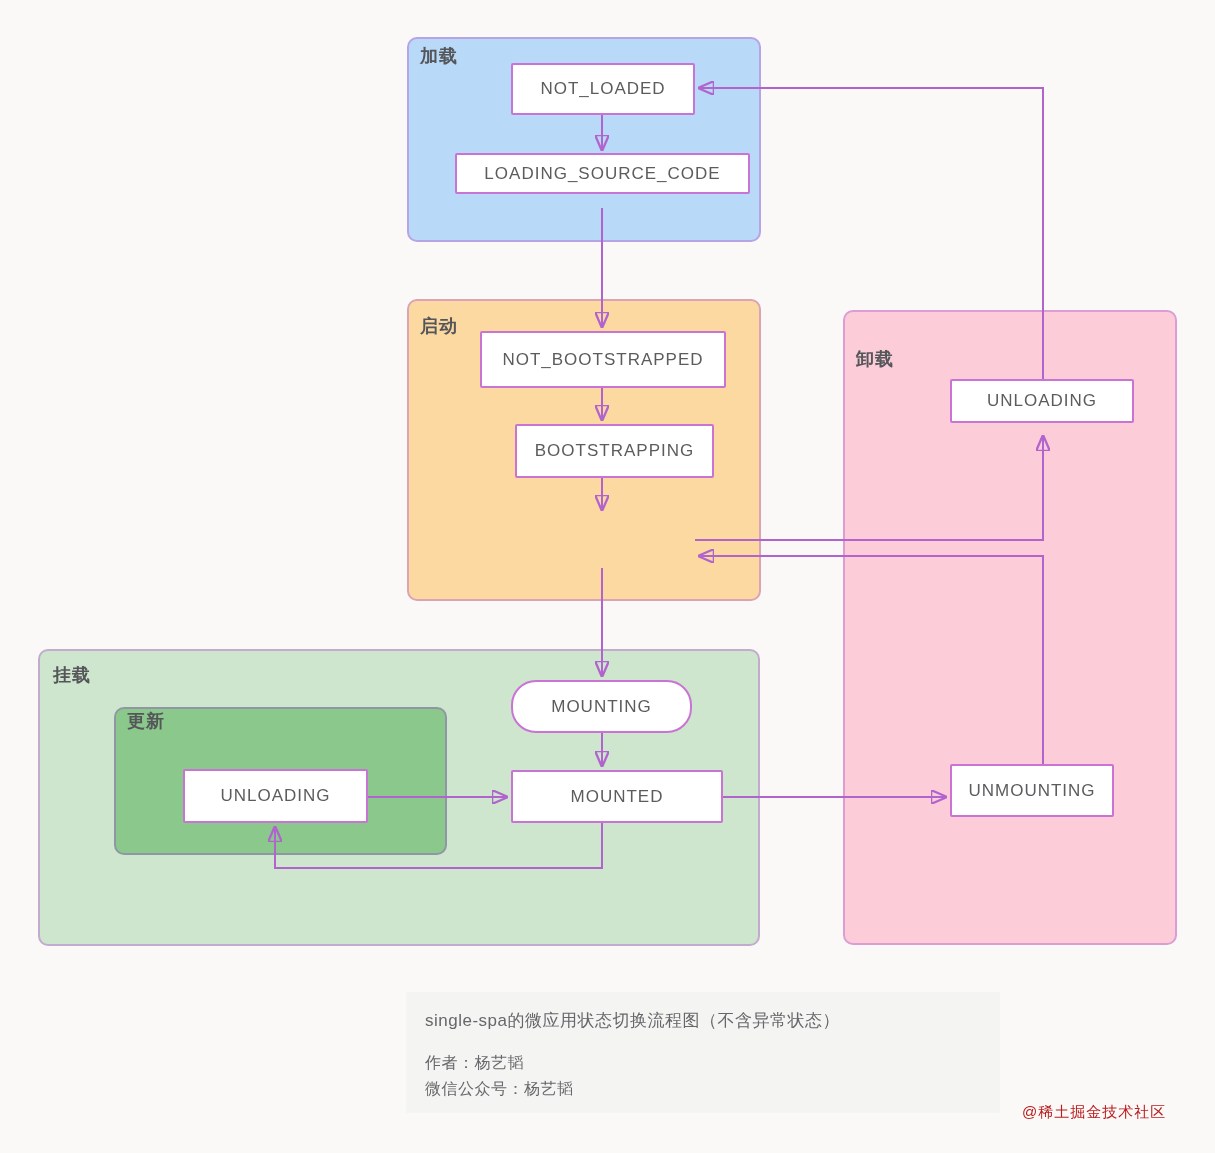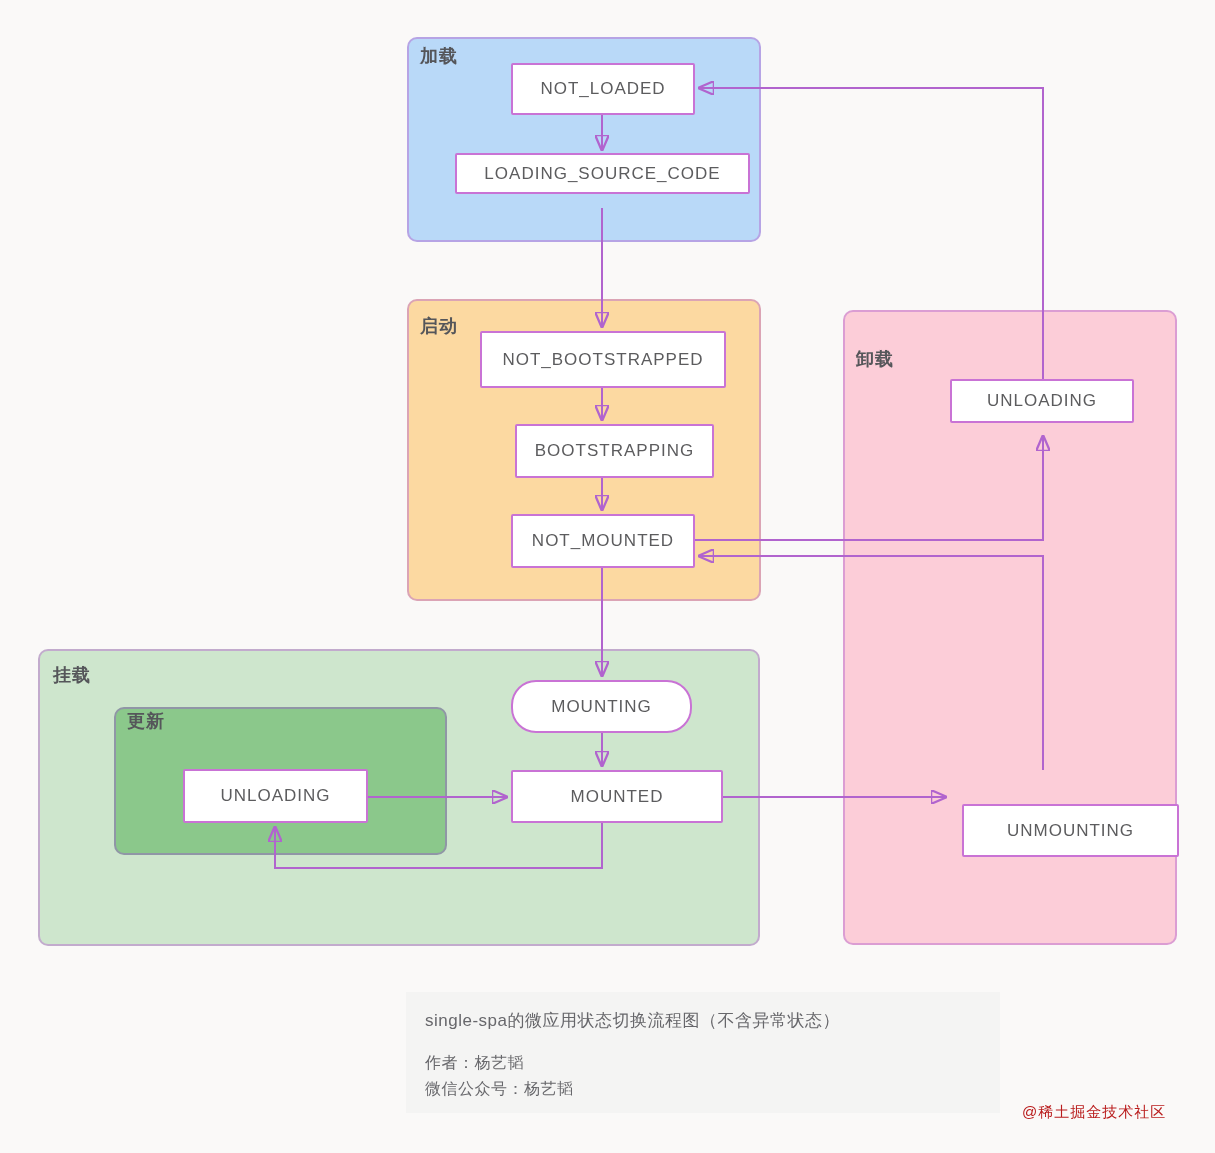--- a/index.html
+++ b/index.html
@@ -47,21 +47,21 @@
   }
   .sb-not-loaded{left:511px;top:63px;width:184px;height:52px;}
   .sb-loading-source-code{left:455px;top:153px;width:295px;height:41px;}
   .sb-not-bootstrapped{left:480px;top:331px;width:246px;height:57px;}
   .sb-bootstrapping{left:503px;top:424px;width:199px;height:54px;margin-left:12px;}
   .sb-not-mounted{left:511px;top:514px;width:184px;height:54px;}
   .sb-unloading{left:950px;top:379px;width:184px;height:44px;}
   .sb-mounting{left:511px;top:680px;width:181px;height:53px;border-radius:25px;}
   .sb-mounted{left:511px;top:770px;width:212px;height:53px;}
   .sb-updating{left:183px;top:769px;width:185px;height:54px;}
-  .sb-unmounting{left:950px;top:804px;width:217px;height:53px;margin-left:12px;}
+  .sb-unmounting{left:950px;top:764px;width:164px;height:53px;}
   #edges{
     position:absolute;left:0;top:0;width:1215px;height:1153px;
     z-index:2;pointer-events:none;
   }
   #edges path{
     fill:none;
     stroke:#b164ce;
     stroke-width:2;
   }
   .caption-box{
@@ -122,21 +122,20 @@
     <path d="M695,797 H946" marker-end="url(#arrow)"></path>
     <path d="M1043,770 V556 H699" marker-end="url(#arrow)"></path>
     <path d="M695,540 H1043 V436" marker-end="url(#arrow)"></path>
     <path d="M1043,379 V88 H699" marker-end="url(#arrow)"></path>
   </svg>
 
   <div class="state-box sb-not-loaded">NOT_LOADED</div>
   <div class="state-box sb-loading-source-code">LOADING_SOURCE_CODE</div>
   <div class="state-box sb-not-bootstrapped">NOT_BOOTSTRAPPED</div>
   <div class="state-box sb-bootstrapping">BOOTSTRAPPING</div>
-  <div class="state-box sb-not-mounted">NOT_MOUNTED</div>
   <div class="state-box sb-unloading">UNLOADING</div>
   <div class="state-box sb-mounting">MOUNTING</div>
   <div class="state-box sb-mounted">MOUNTED</div>
   <div class="state-box sb-updating">UNLOADING</div>
   <div class="state-box sb-unmounting">UNMOUNTING</div>
 
   <div class="caption-box">
     <div class="caption-title">single-spa的微应用状态切换流程图（不含异常状态）</div>
     <div class="caption-author">作者：杨艺韬</div>
     <div class="caption-wechat">微信公众号：杨艺韬</div>

